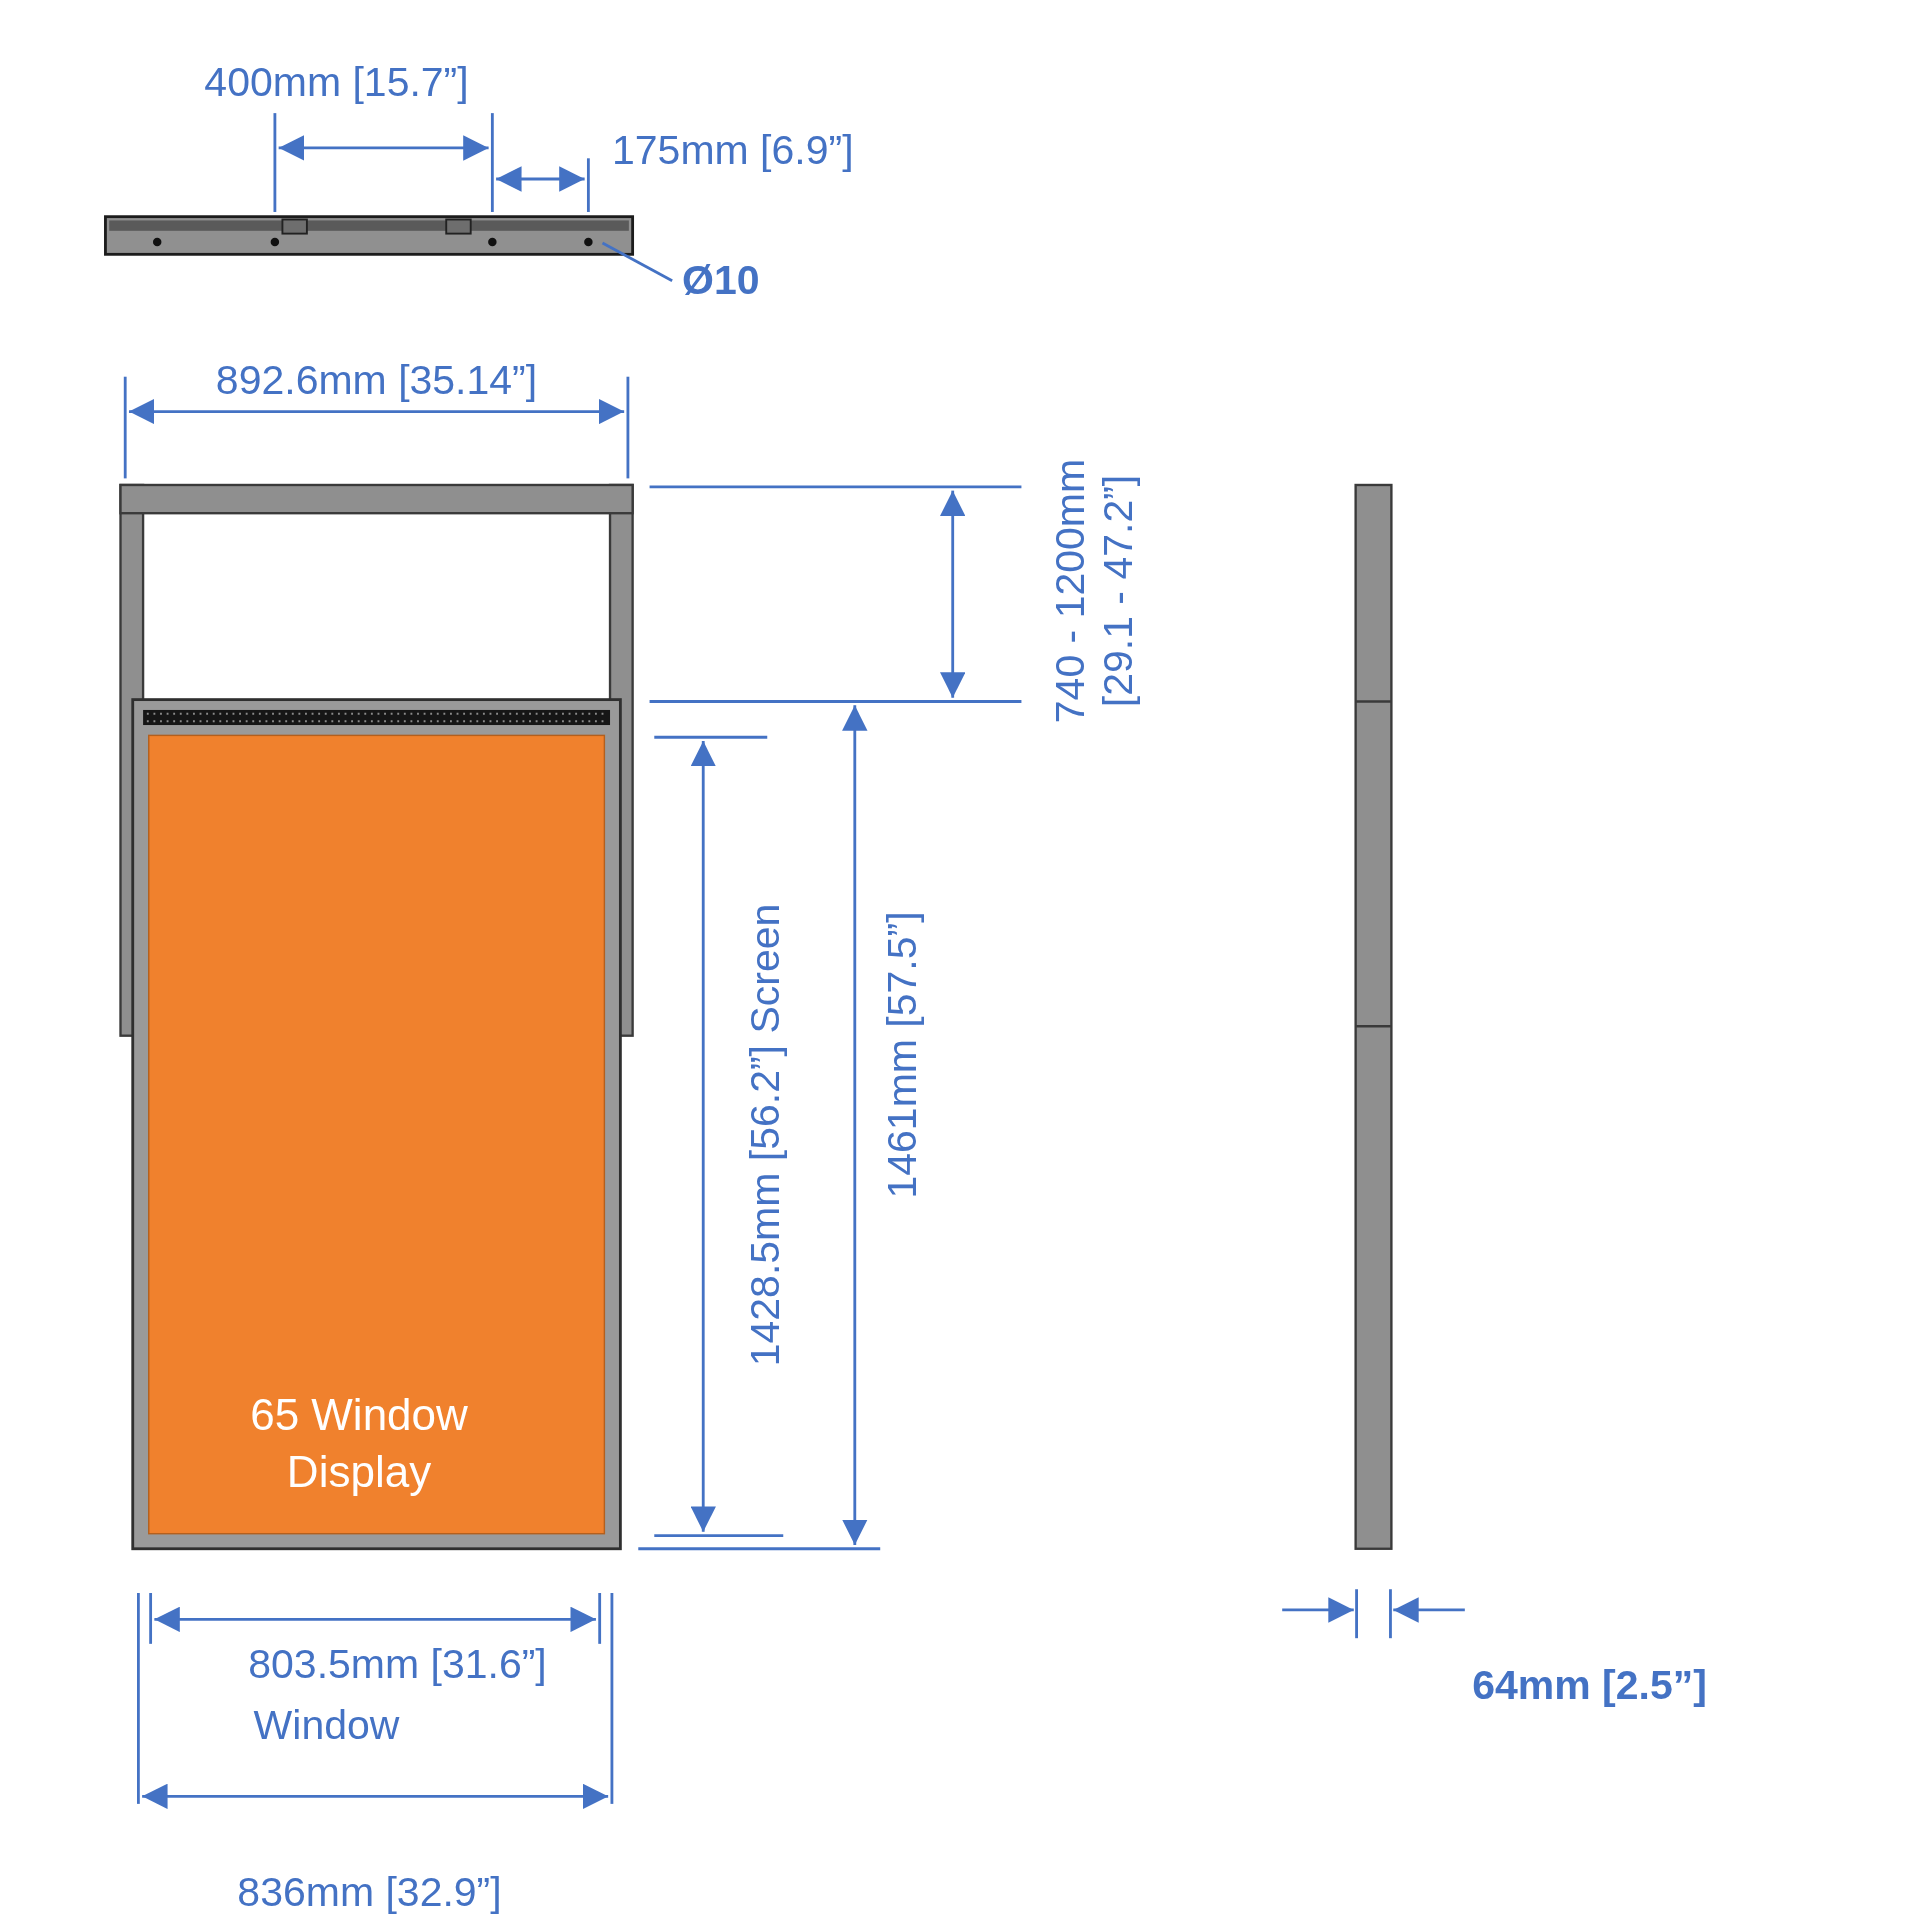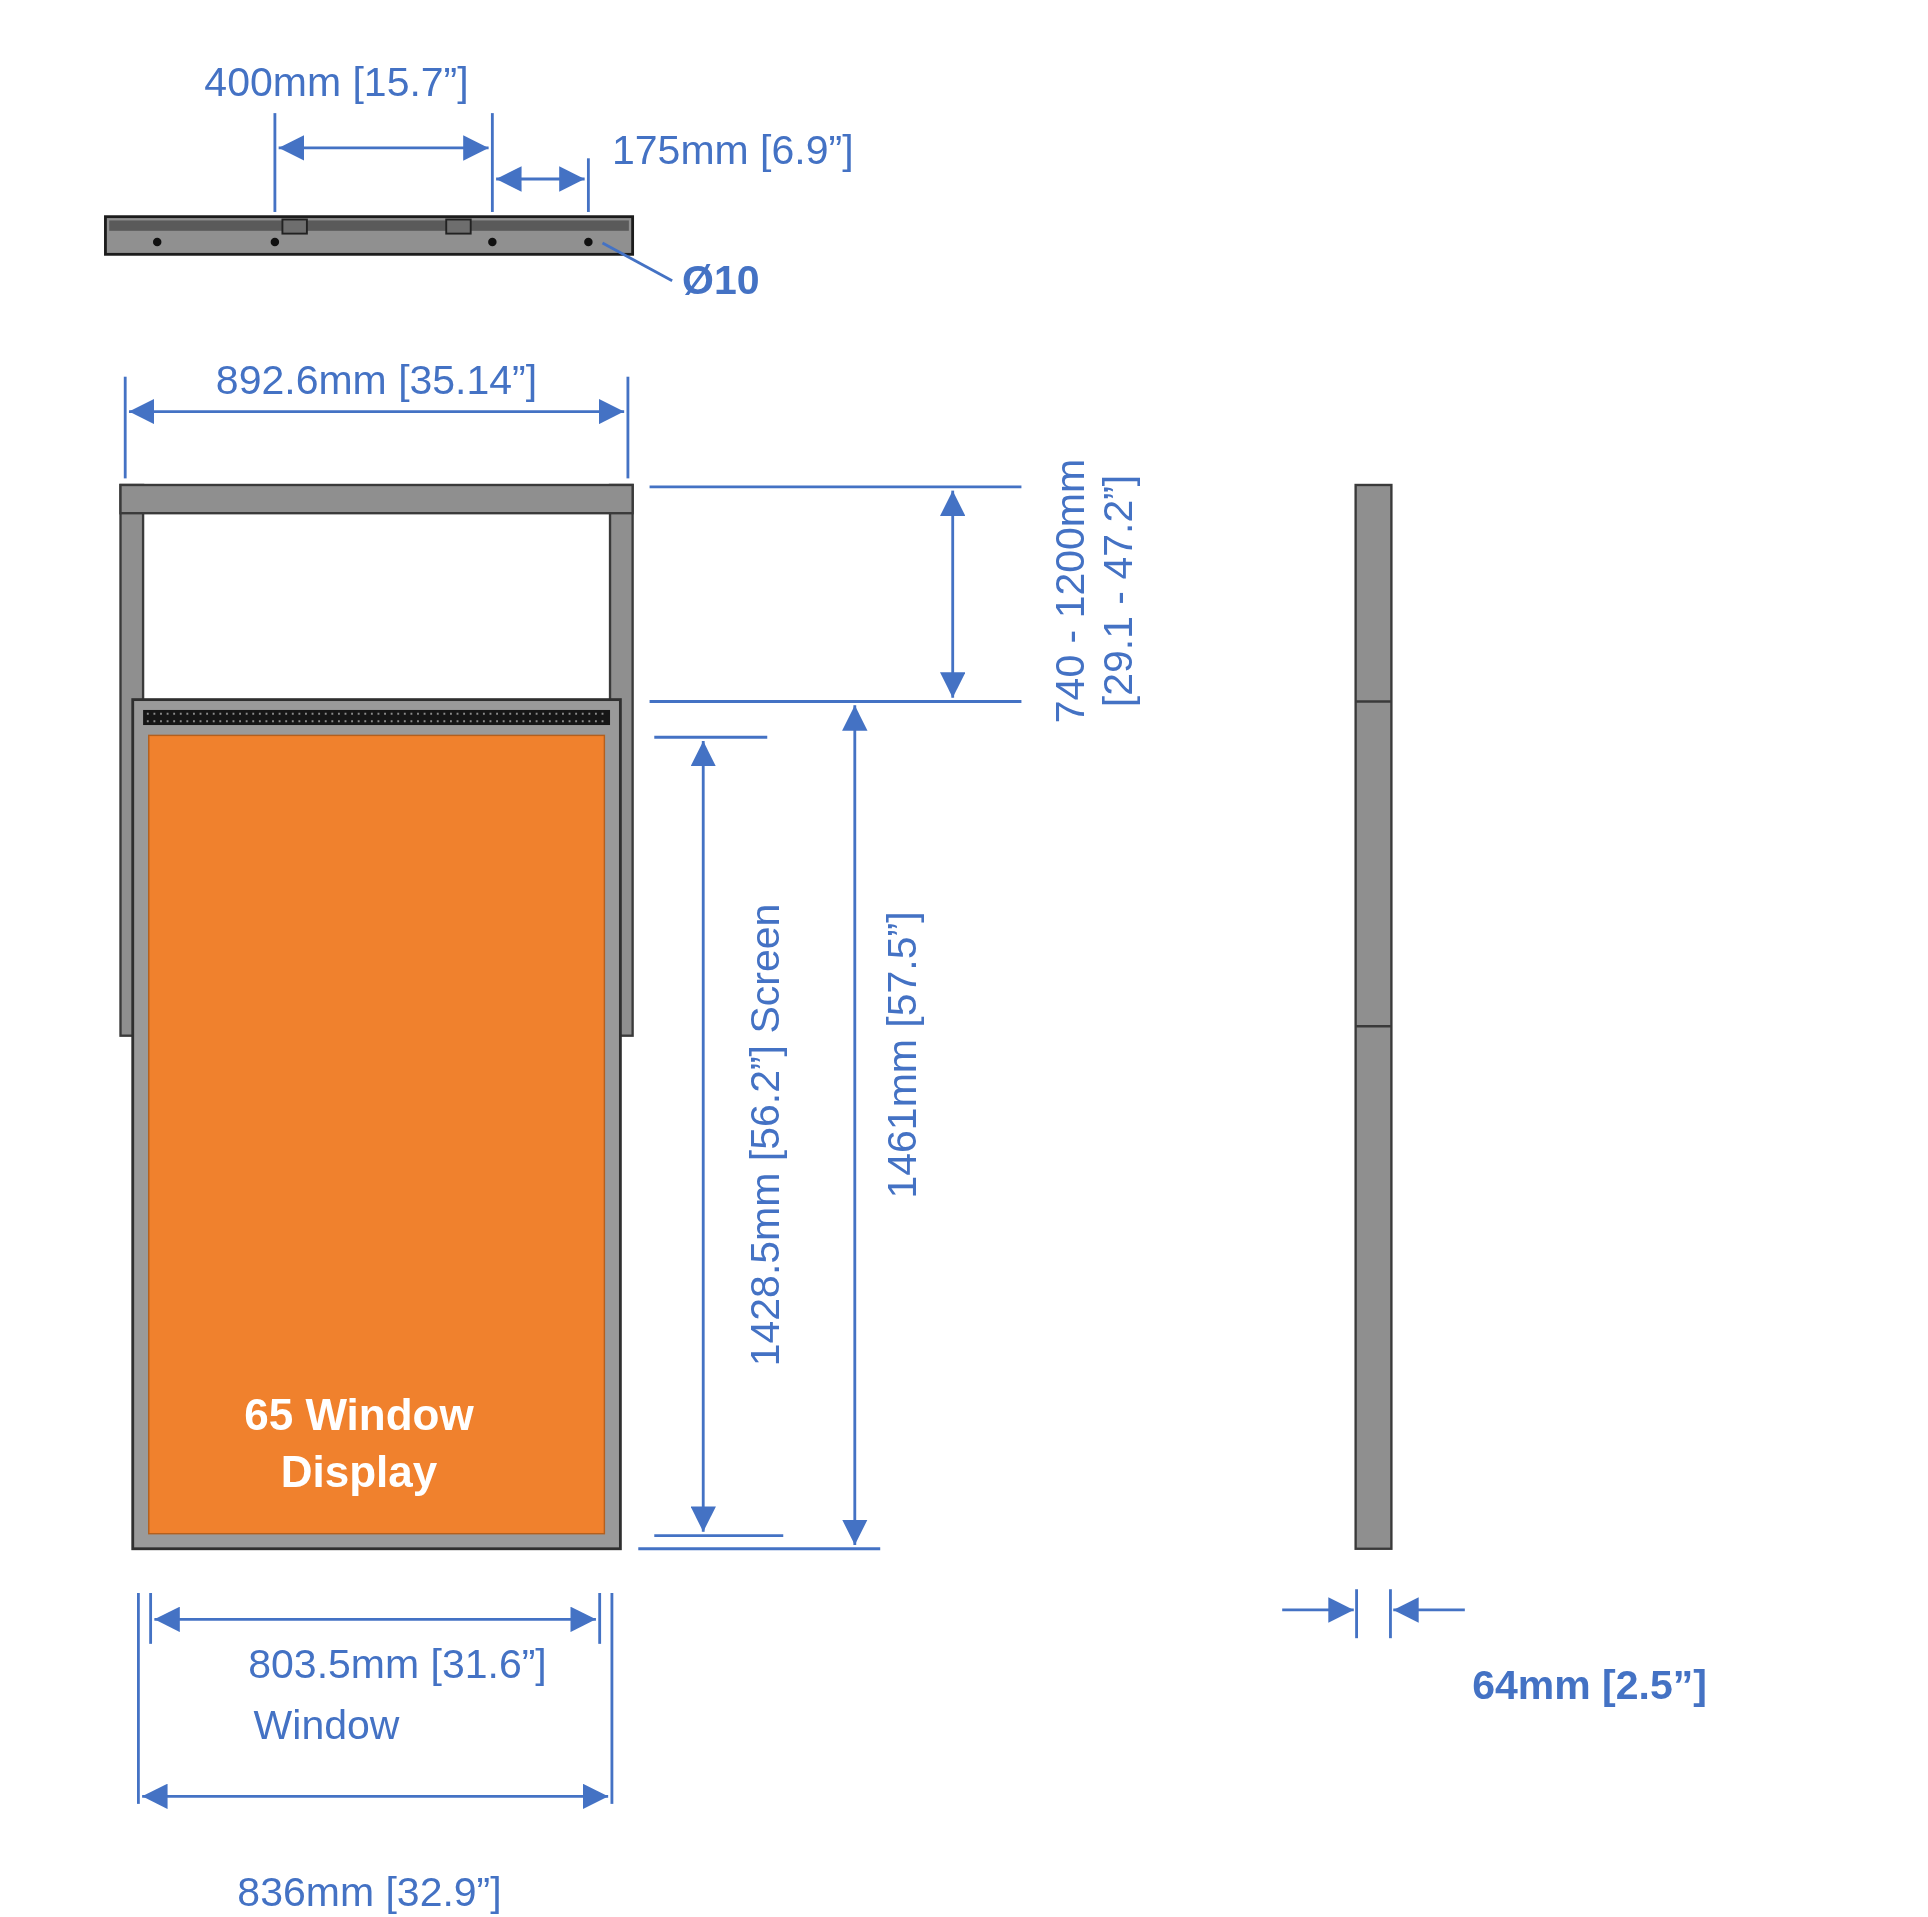--- a/index.html
+++ b/index.html
@@ -22,21 +22,21 @@
   .rot{
     transform:translate(-50%,-50%) rotate(-90deg);
     text-align:center;
   }
   .screen-title{
     position:absolute;
     left:149px;top:1386px;width:420px;
     text-align:center;
     color:#ffffff;
     font-size:44px;
-    font-weight:bold;
+    font-weight:normal;
     line-height:1.3;
   }
 </style>
 </head>
 <body>
 
 <div id="stage">
 
   <svg id="drawing" width="1928" height="1917" viewBox="0 0 2048 2036">
     <defs>

